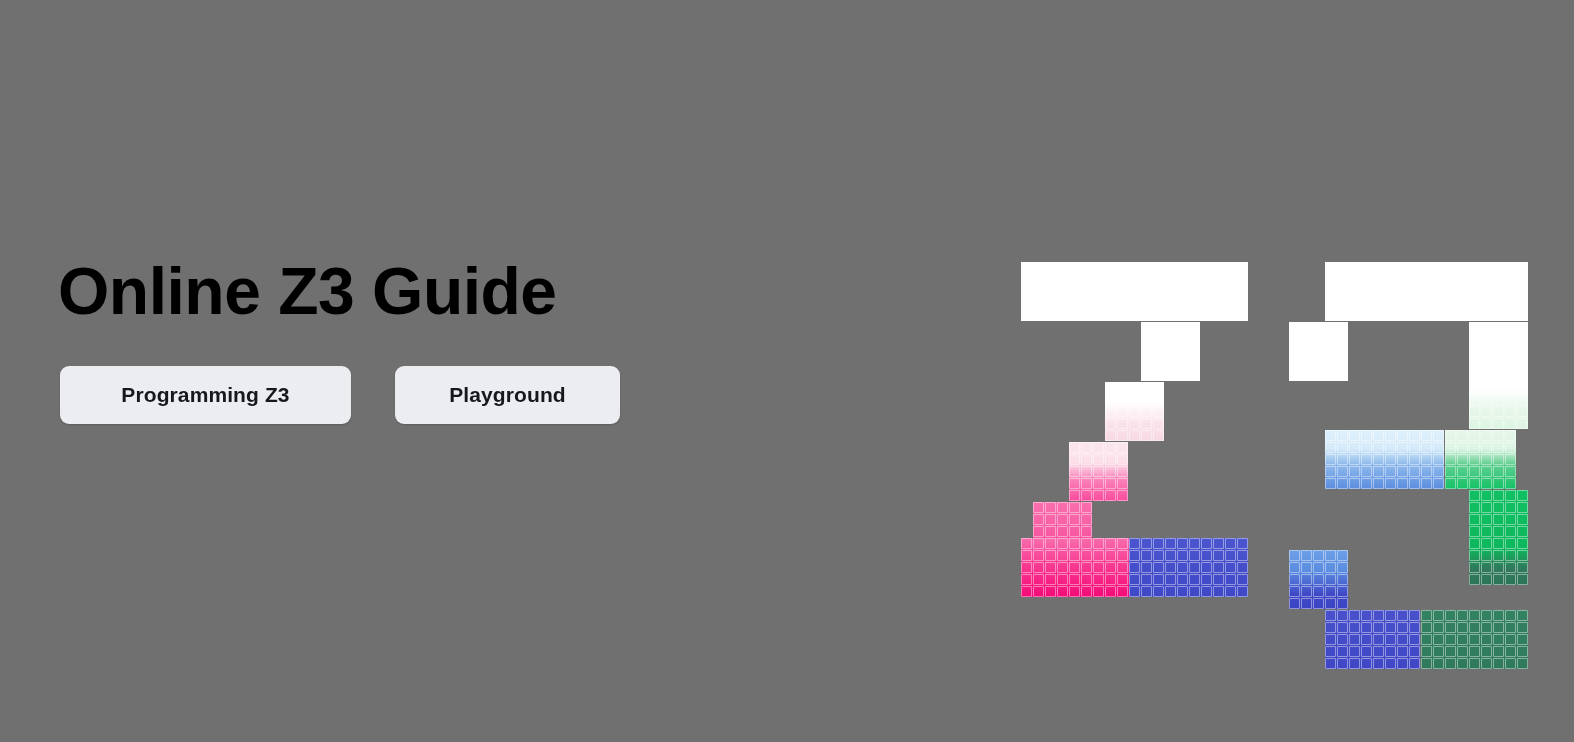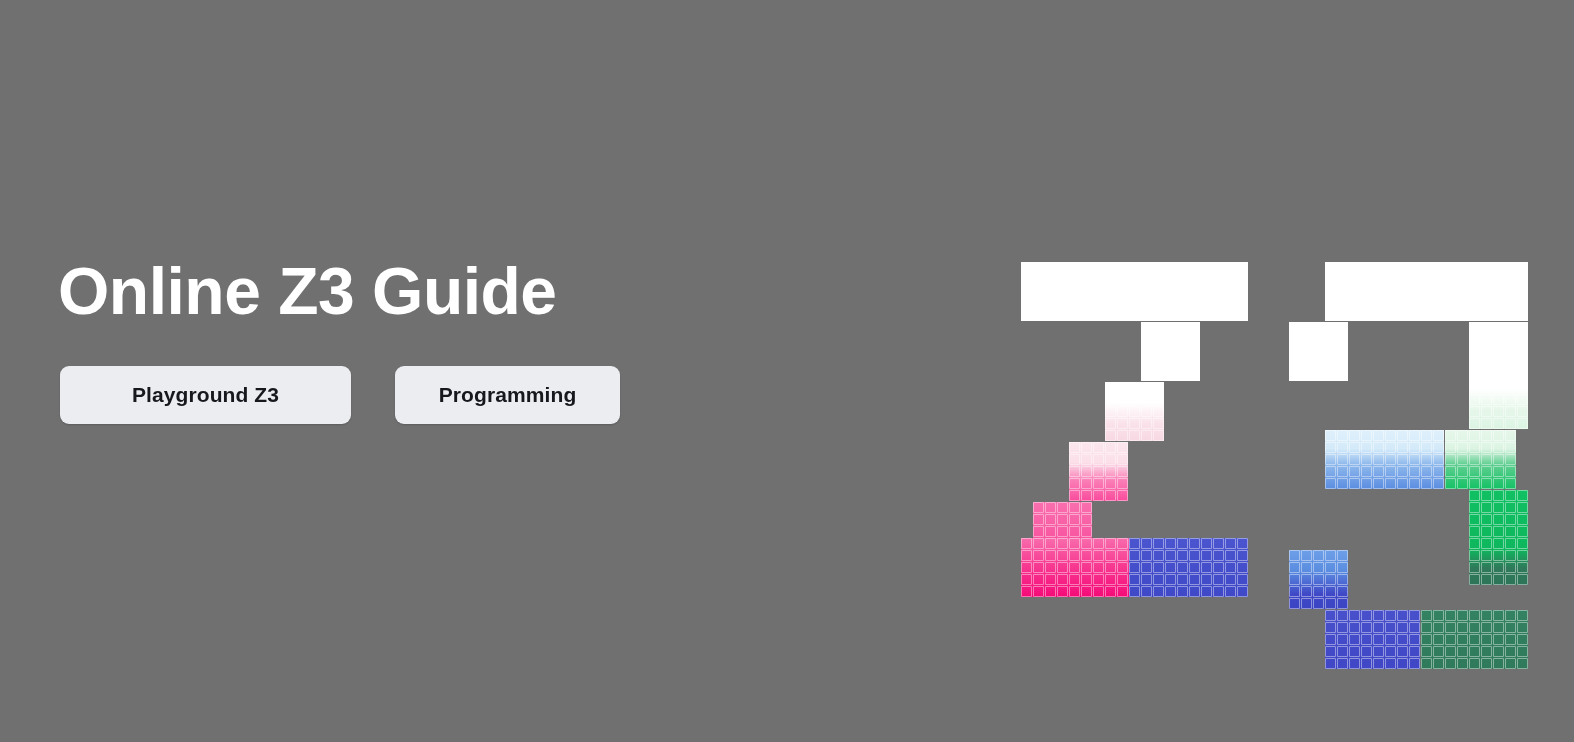--- a/index.html
+++ b/index.html
@@ -29,21 +29,21 @@
     width: 900px;
   }
 
   .hero-title {
     margin: 0;
     padding: 0;
     font-size: 66px;
     line-height: 1.0;
     font-weight: 700;
     letter-spacing: -0.5px;
-    color: #ffffff;
+    color: #000000;
     font-family: "Liberation Sans", sans-serif;
     white-space: nowrap;
   }
 
   .button-row {
     position: absolute;
     left: 60px;
     top: 366px;
     display: flex;
     flex-direction: row;
@@ -105,22 +105,22 @@
 </head>
 <body>
 
 <div class="hero">
 
   <div class="hero-text">
     <h1 class="hero-title">Online Z3 Guide</h1>
   </div>
 
   <div class="button-row">
-    <button class="hero-button w2">Playground Z3</button>
-    <button class="hero-button w3">Programming</button>
+    <button class="hero-button w2">Programming Z3</button>
+    <button class="hero-button w3">Playground</button>
   </div>
 
   <div class="logo-wrap">
     <div class="glyph glyph-seven" id="glyph-seven">
         <div class="pixel-block" style="left: 0px; top: 0px; grid-template-columns: repeat(19, 11px); grid-template-rows: repeat(5, 11px); width: 227px; height: 59px; background: linear-gradient(rgb(255, 255, 255) 0%, rgb(255, 255, 255) 100%) padding-box;">
           <div class="pixel-cell" style="box-shadow: rgba(255, 255, 255, 0.42) 0px 0px 0px 1px inset;"></div>
           <div class="pixel-cell" style="box-shadow: rgba(255, 255, 255, 0.42) 0px 0px 0px 1px inset;"></div>
           <div class="pixel-cell" style="box-shadow: rgba(255, 255, 255, 0.42) 0px 0px 0px 1px inset;"></div>
           <div class="pixel-cell" style="box-shadow: rgba(255, 255, 255, 0.42) 0px 0px 0px 1px inset;"></div>
           <div class="pixel-cell" style="box-shadow: rgba(255, 255, 255, 0.42) 0px 0px 0px 1px inset;"></div>

